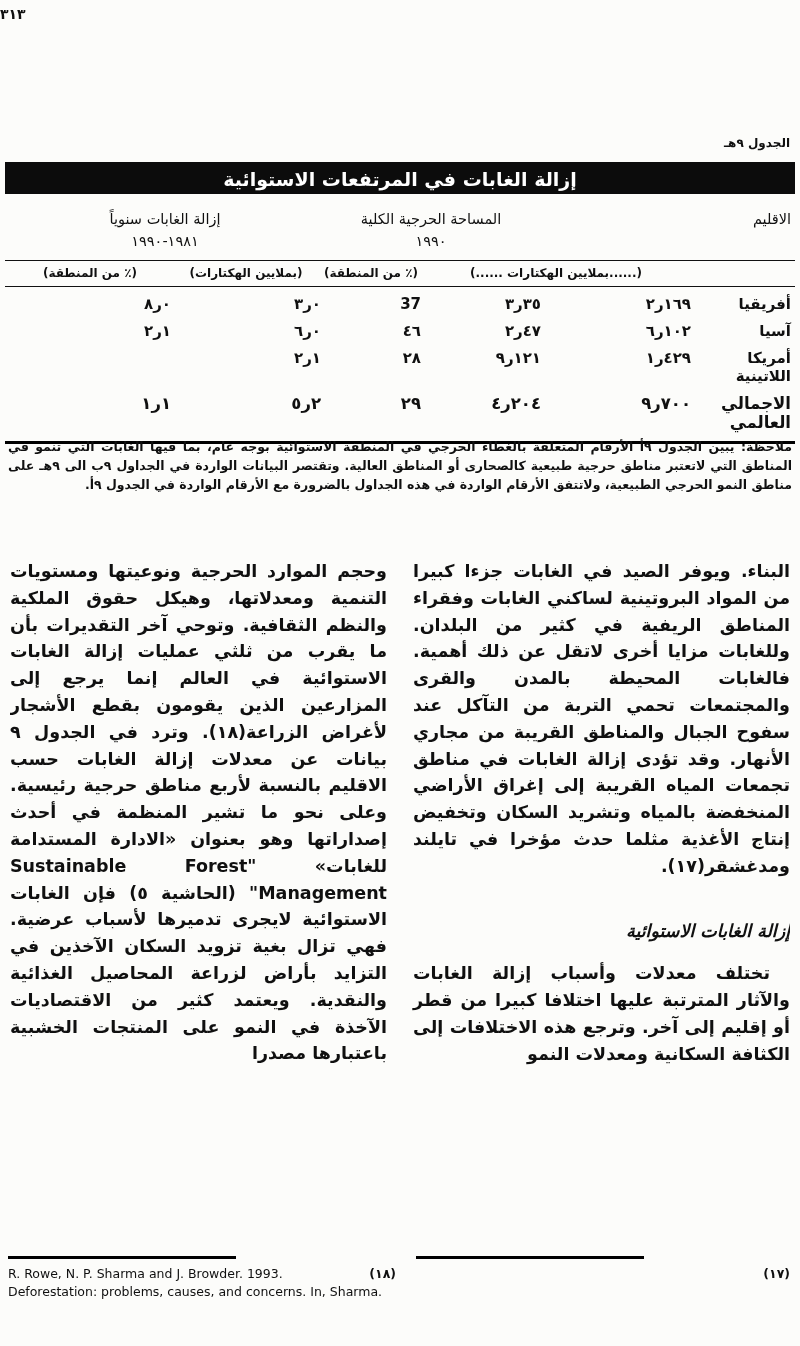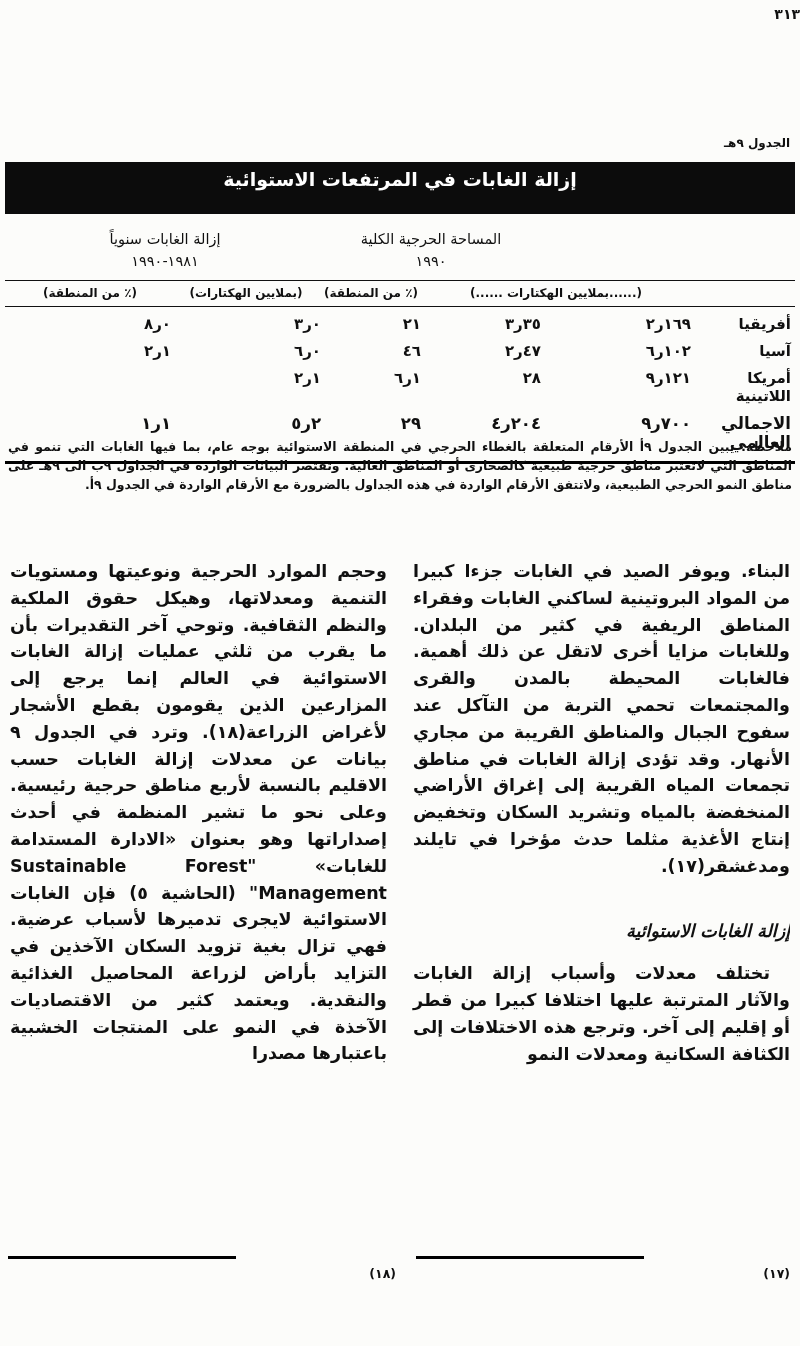--- a/index.html
+++ b/index.html
@@ -7,36 +7,36 @@
   body {
     position: relative;
     background: #fcfcfa;
     color: #101010;
     font-family: "DejaVu Sans", sans-serif;
     overflow: hidden;
   }
 
   .page-number {
     position: absolute; top: 6px; left: 0; right: 0;
-    text-align: right; font-size: 14px; font-weight: bold;
+    text-align: left; font-size: 14px; font-weight: bold;
   }
 
   .table-caption {
     position: absolute; top: 136px; right: 10px;
     direction: rtl; font-size: 12px; font-weight: bold;
   }
 
   .table-wrap {
     position: absolute; top: 162px; left: 5px; right: 5px;
     direction: rtl;
   }
   .title-bar {
     background: #0c0c0c; color: #ffffff;
     font-size: 19px; font-weight: bold; text-align: center;
-    padding: 6px 4px 24px; letter-spacing: 0.5px;
+    padding: 6px 4px 4px; letter-spacing: 0.5px;
   }
   .grid {
     display: grid;
     grid-template-columns: 100px 150px 120px 100px 150px 1fr;
     direction: rtl;
   }
   .header-row { padding: 14px 4px 8px; }
   .hc {
     font-size: 14.5px; font-weight: normal; text-align: center;
     white-space: pre-line; line-height: 22px;
@@ -96,20 +96,21 @@
 <body>
 
 <div class="page-number">٣١٣</div>
 
 <div class="table-caption">الجدول ٩هـ</div>
 
 <div class="table-wrap">
   <div class="title-bar">إزالة الغابات في المرتفعات الاستوائية</div>
 
   <div class="grid header-row">
+    <div class="hc h-region">الاقليم</div>
     <div class="hc h-forest">المساحة الحرجية الكلية
 ١٩٩٠</div>
     <div class="hc h-defor">إزالة الغابات سنوياً
 ١٩٨١-١٩٩٠</div>
   </div>
 
   <div class="rule"></div>
 
   <div class="grid units-row">
     <div class="uc u-span">(......بملايين الهكتارات ......)</div>
@@ -118,37 +119,37 @@
     <div class="uc">(٪ من المنطقة)</div>
   </div>
 
   <div class="rule2"></div>
 
   <div class="data-rows">
     <div class="grid data-row">
       <div class="dc dc-region">أفريقيا</div>
       <div class="dc">١٦٩ر٢</div>
       <div class="dc">٣٥ر٣</div>
-      <div class="dc">٢١</div>
+      <div class="dc">37</div>
       <div class="dc">٠ر٣</div>
       <div class="dc">٠ر٨</div>
     </div>
     <div class="grid data-row">
       <div class="dc dc-region">آسيا</div>
       <div class="dc">١٠٢ر٦</div>
       <div class="dc">٤٧ر٢</div>
       <div class="dc">٤٦</div>
       <div class="dc">٠ر٦</div>
       <div class="dc">١ر٢</div>
     </div>
     <div class="grid data-row">
       <div class="dc dc-region">أمريكا اللاتينية</div>
+      <div class="dc">٤٢٩ر١</div>
       <div class="dc">١٢١ر٩</div>
       <div class="dc">٢٨</div>
-      <div class="dc">١ر٦</div>
       <div class="dc">١ر٢</div>
     </div>
     <div class="grid data-row row-total">
       <div class="dc dc-region">الاجمالي العالمي</div>
       <div class="dc">٧٠٠ر٩</div>
       <div class="dc">٢٠٤ر٤</div>
       <div class="dc">٢٩</div>
       <div class="dc">٢ر٥</div>
       <div class="dc">١ر١</div>
     </div>
@@ -168,18 +169,19 @@
     <div class="para2">تختلف معدلات وأسباب إزالة الغابات والآثار المترتبة عليها اختلافا كبيرا من قطر أو إقليم إلى آخر. وترجع هذه الاختلافات إلى الكثافة السكانية ومعدلات النمو</div>
   </div>
   <div class="col">
     <div>وحجم الموارد الحرجية ونوعيتها ومستويات التنمية ومعدلاتها، وهيكل حقوق الملكية والنظم الثقافية. وتوحي آخر التقديرات بأن ما يقرب من ثلثي عمليات إزالة الغابات الاستوائية في العالم إنما يرجع إلى المزارعين الذين يقومون بقطع الأشجار لأغراض الزراعة(١٨). وترد في الجدول ٩ بيانات عن معدلات إزالة الغابات حسب الاقليم بالنسبة لأربع مناطق حرجية رئيسية. وعلى نحو ما تشير المنظمة في أحدث إصداراتها وهو بعنوان «الادارة المستدامة للغابات» "Sustainable Forest Management" (الحاشية ٥) فإن الغابات الاستوائية لايجرى تدميرها لأسباب عرضية. فهي تزال بغية تزويد السكان الآخذين في التزايد بأراض لزراعة المحاصيل الغذائية والنقدية. ويعتمد كثير من الاقتصاديات الآخذة في النمو على المنتجات الخشبية باعتبارها مصدرا</div>
   </div>
 </div>
 
 <div class="footnote fn-left">
   <div class="fn-rule"></div>
   <span class="fn-marker">(١٨)</span>
+  <span>R. Rowe, N. P. Sharma and J. Browder. 1993. Deforestation: problems, causes, and concerns. In, Sharma.</span>
 </div>
 
 <div class="footnote fn-right">
   <div class="fn-rule"></div>
   <span class="fn-marker">(١٧)</span>
 </div>
 
 </body></html>

